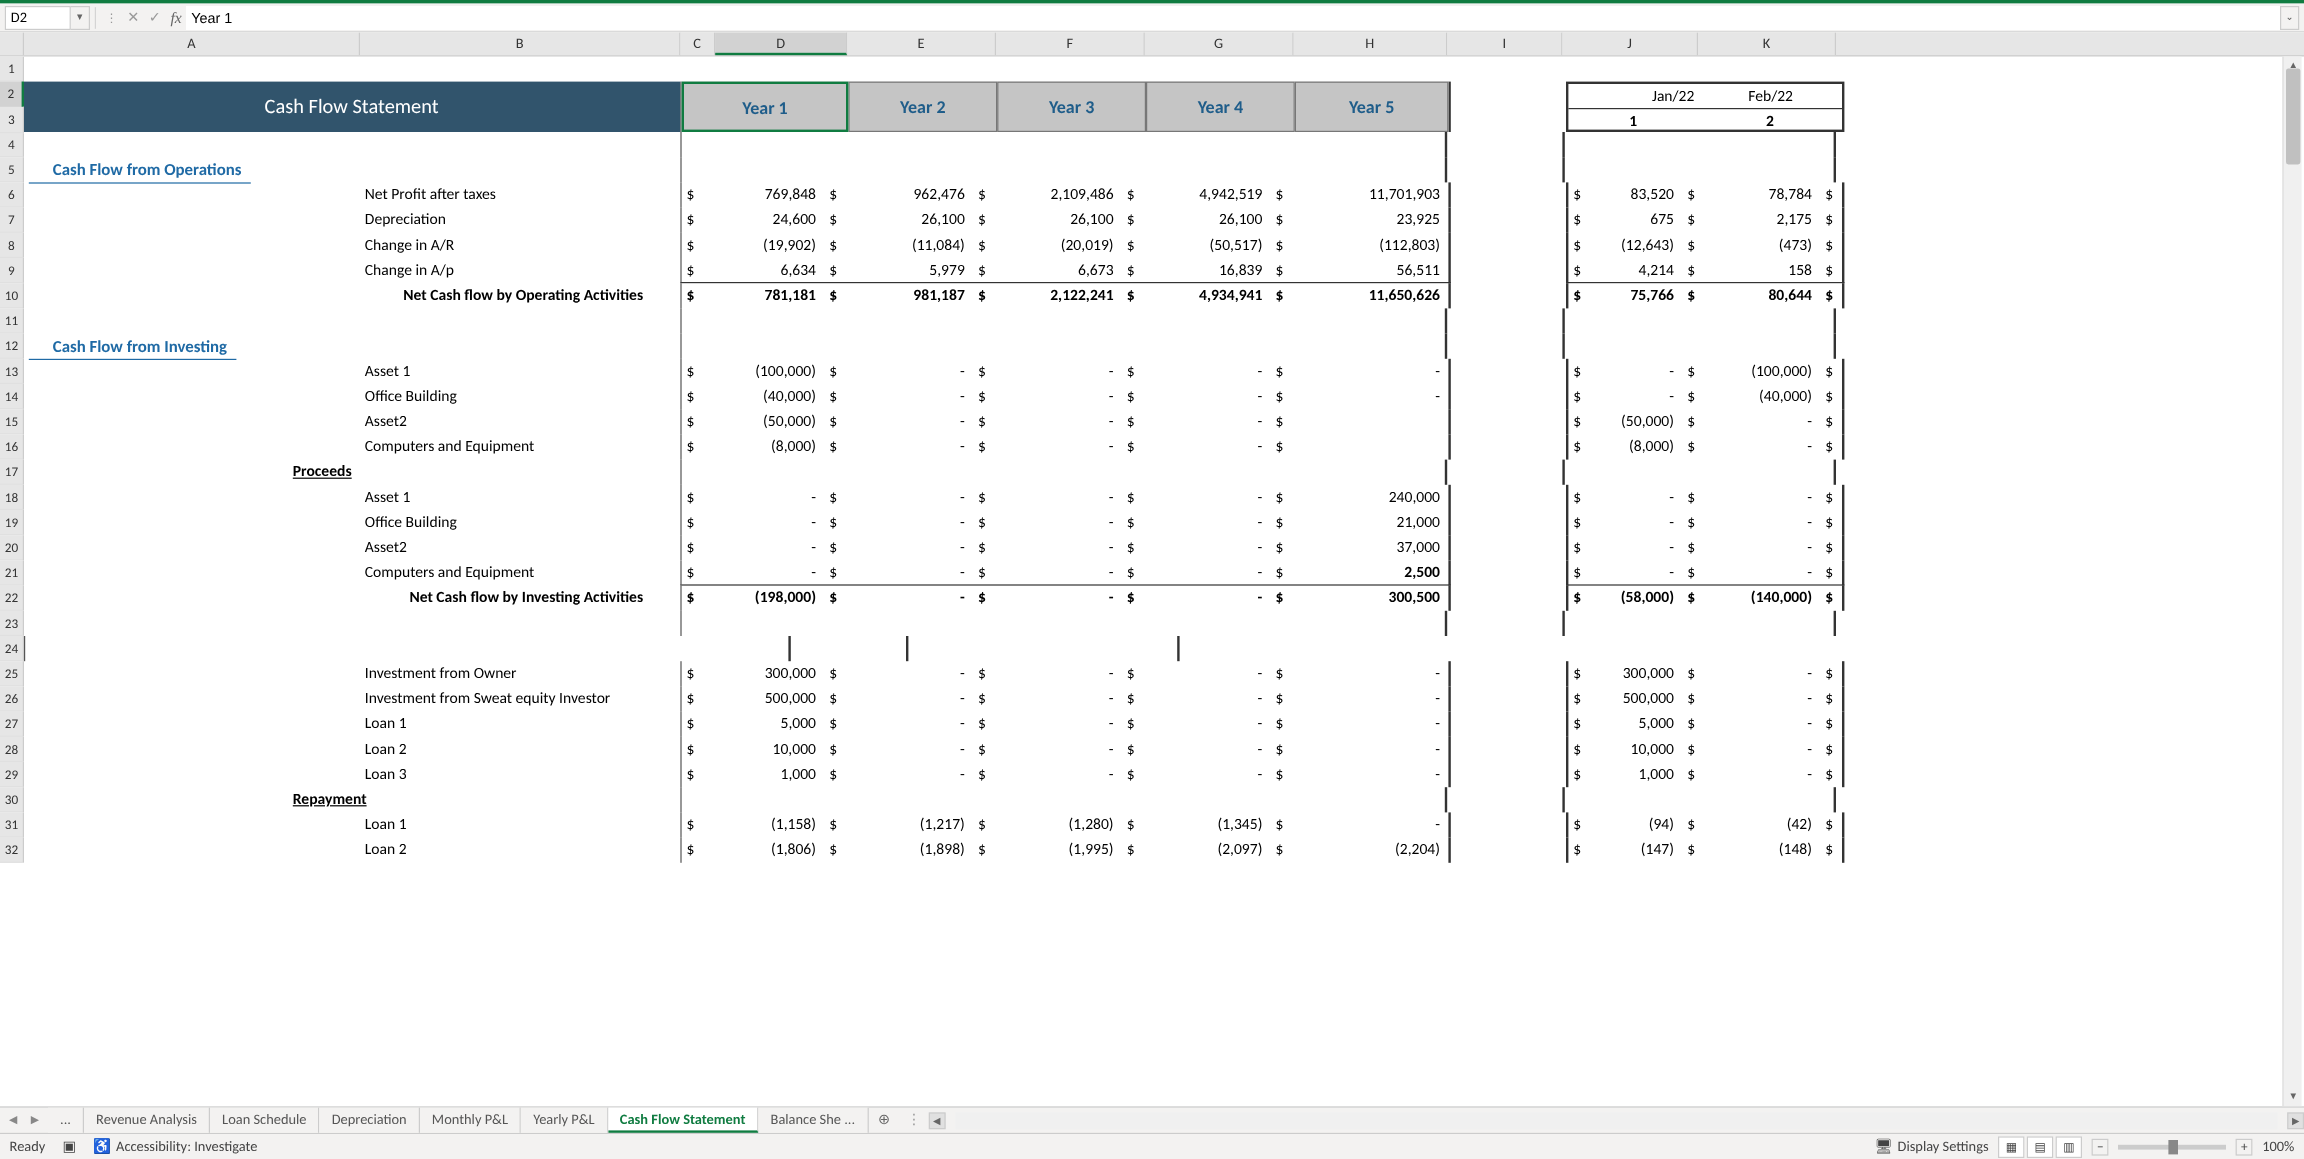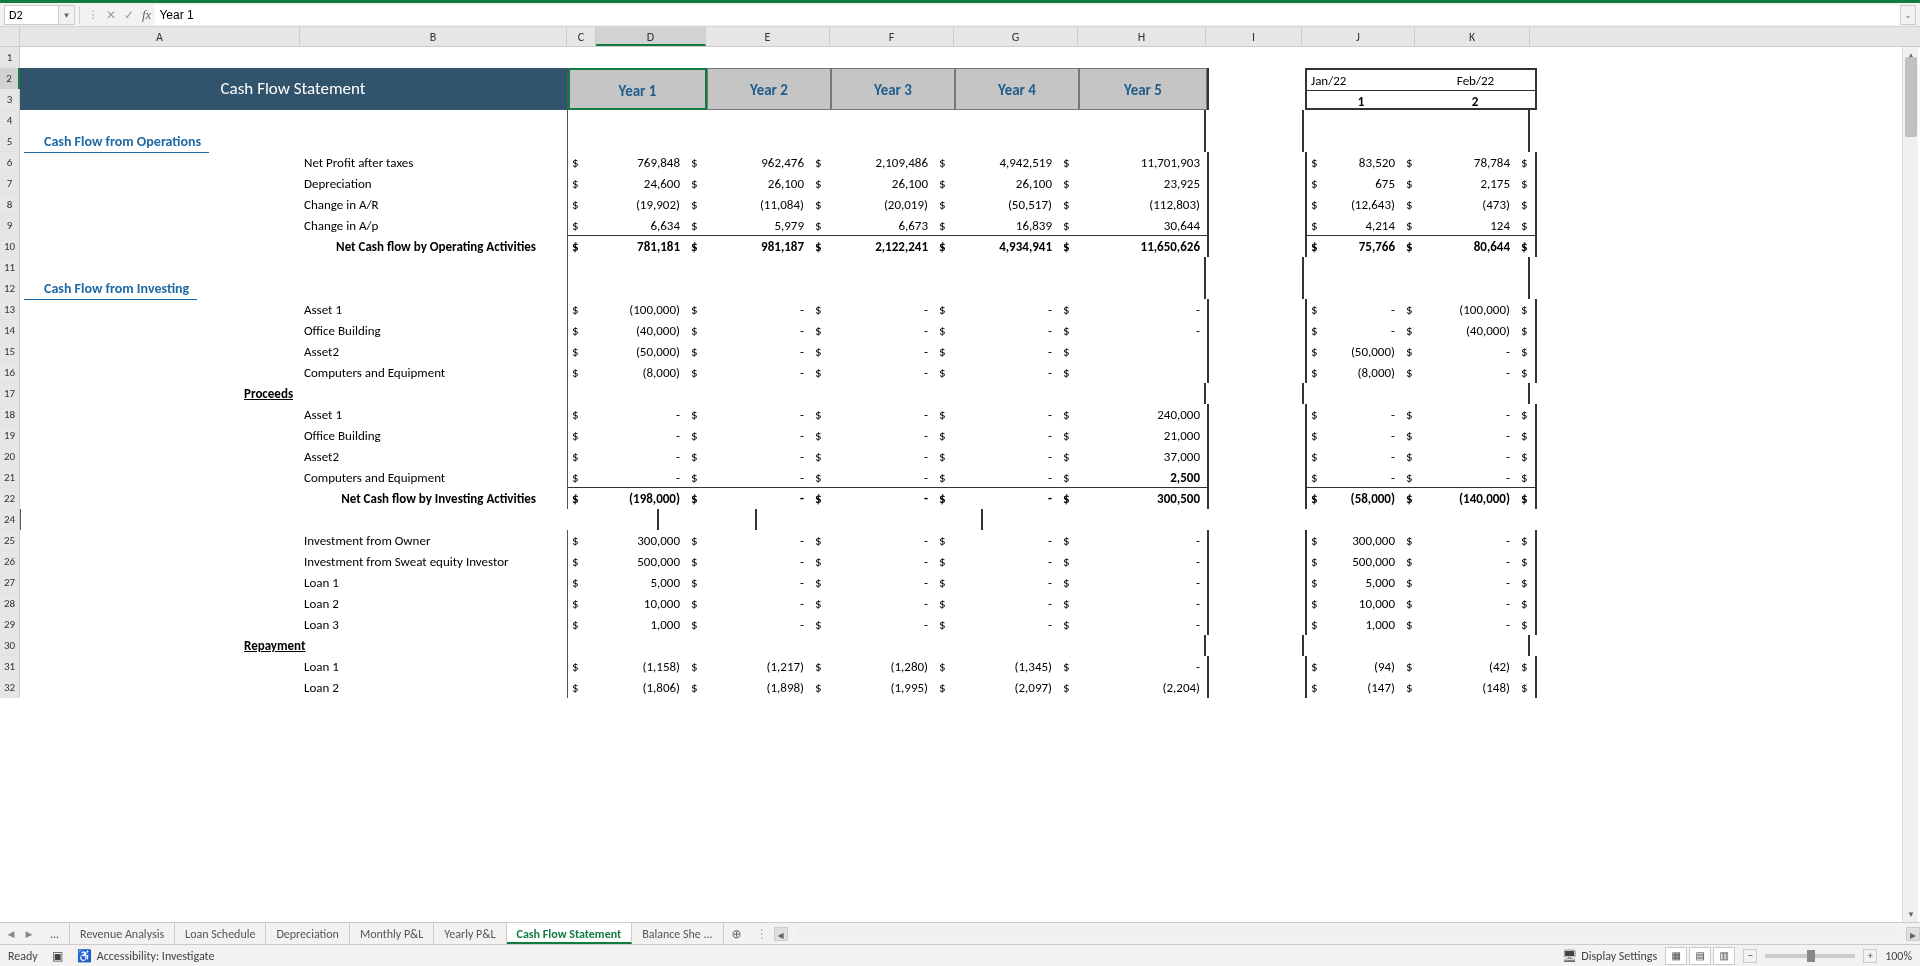--- a/index.html
+++ b/index.html
@@ -145,21 +145,21 @@
   <div style="display:flex;height:42px;border-left:1px solid #555;border-right:2px solid #333;">
     <div class="cell year-header-cell selected-cell" style="width:139px;height:42px;">Year 1</div>
           <div class="cell year-header-cell " style="width:124px;height:42px;">Year 2</div>
           <div class="cell year-header-cell " style="width:124px;height:42px;">Year 3</div>
           <div class="cell year-header-cell " style="width:124px;height:42px;">Year 4</div>
           <div class="cell year-header-cell " style="width:128px;height:42px;">Year 5</div>
   </div>
   <div style="width:96px;"></div>
   <div style="display:flex;flex-direction:column;height:42px;border:2px solid #333;">
     <div style="display:flex;height:21px;border-bottom:1px solid #333;">
-      <div class="cell month-header-cell" style="width:113px;border:none;text-align:left;">Jan/22</div>
+      <div class="cell month-header-cell" style="width:113px;border:none;text-align:right;">Jan/22</div>
       <div class="cell month-header-cell" style="width:115px;border:none;text-align:center;">Feb/22</div>
     </div>
     <div style="display:flex;height:21px;">
       <div class="cell num-header-cell" style="width:113px;text-align:center;">1</div>
       <div class="cell num-header-cell" style="width:115px;text-align:center;">2</div>
     </div>
   </div>
 </div>
       <div class="row" style="height:0;overflow:visible;position:relative;top:-21px;">
         <div class="row-header" style="position:absolute;left:0;top:0;">3</div>
@@ -313,32 +313,32 @@
           </div>
           <div style="display:flex;width:124px;">
             <div class="cell val " style="flex:1;">6,673</div>
             <div class="cell cur " style="width:20px;">$</div>
           </div>
           <div style="display:flex;width:124px;">
             <div class="cell val " style="flex:1;">16,839</div>
             <div class="cell cur " style="width:20px;">$</div>
           </div>
           <div style="display:flex;width:128px;">
-            <div class="cell val " style="flex:1;">30,644</div>
+            <div class="cell val " style="flex:1;">56,511</div>
           </div>
         </div>
         <div class="cell " style="width:96px;"></div>
         <div style="display:flex;border-left:2px solid #333;border-right:2px solid #333;border-bottom:1px solid #333;">
           <div style="display:flex;width:113px;">
             <div class="cell cur " style="width:18px;">$</div>
             <div class="cell val " style="flex:1;">4,214</div>
             <div class="cell cur " style="width:18px;">$</div>
           </div>
           <div style="display:flex;width:115px;">
-            <div class="cell val " style="flex:1;">124</div>
+            <div class="cell val " style="flex:1;">158</div>
             <div class="cell cur " style="width:18px;">$</div>
           </div>
         </div>
       </div>
       <div class="row ">
         <div class="row-header">10</div>
         <div class="cell " style="width:280px;"></div>
         <div class="cell bold" style="width:267px;text-align:right;padding-right:30px;">Net Cash flow by Operating Activities</div>
         <div style="display:flex;border-left:1px solid #555;border-right:2px solid #333;">
           <div class="cell cur bold" style="width:29px;">$</div>
@@ -741,20 +741,28 @@
           <div style="display:flex;width:113px;">
             <div class="cell cur bold" style="width:18px;">$</div>
             <div class="cell val bold" style="flex:1;">(58,000)</div>
             <div class="cell cur bold" style="width:18px;">$</div>
           </div>
           <div style="display:flex;width:115px;">
             <div class="cell val bold" style="flex:1;">(140,000)</div>
             <div class="cell cur bold" style="width:18px;">$</div>
           </div>
         </div>
+      </div>
+      <div class="row ">
+        <div class="row-header">23</div>
+        <div class="cell " style="width:280px;"></div>
+        <div class="cell " style="width:267px;"></div>
+        <div style="display:flex;width:639px;border-left:1px solid #555;border-right:2px solid #333;"></div>
+        <div class="cell " style="width:96px;"></div>
+        <div style="display:flex;width:228px;border-left:2px solid #333;border-right:2px solid #333;"></div>
       </div>
       <div class="row ">
         <div class="row-header">24</div>
         <div style="display:flex;width:639px;border-left:1px solid #555;border-right:2px solid #333;"></div>
         <div class="cell " style="width:96px;"></div>
         <div style="display:flex;width:228px;border-left:2px solid #333;border-right:2px solid #333;"></div>
       </div>
       <div class="row ">
         <div class="row-header">25</div>
         <div class="cell " style="width:280px;"></div>

